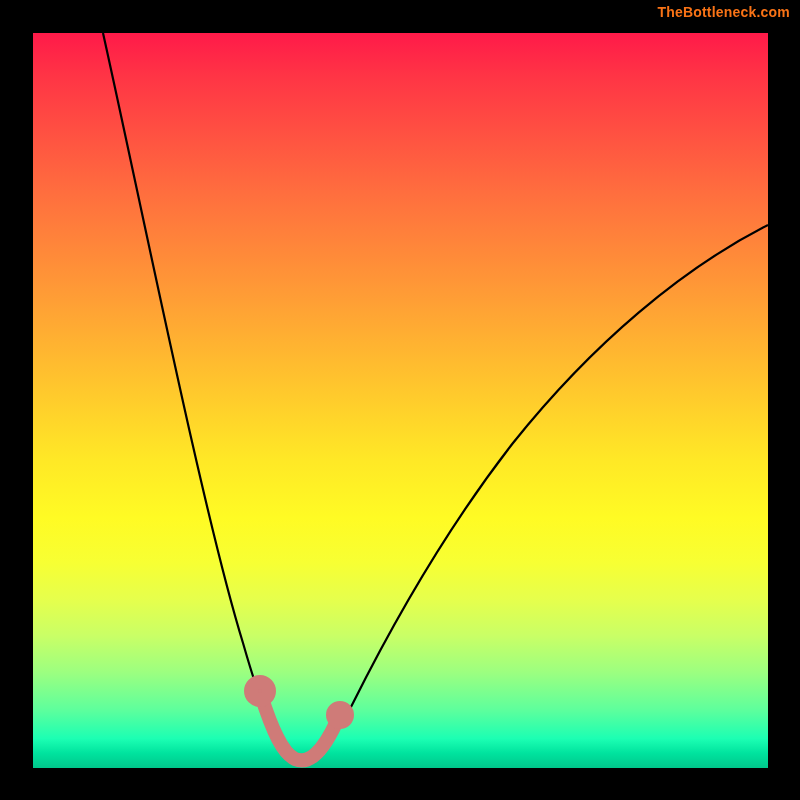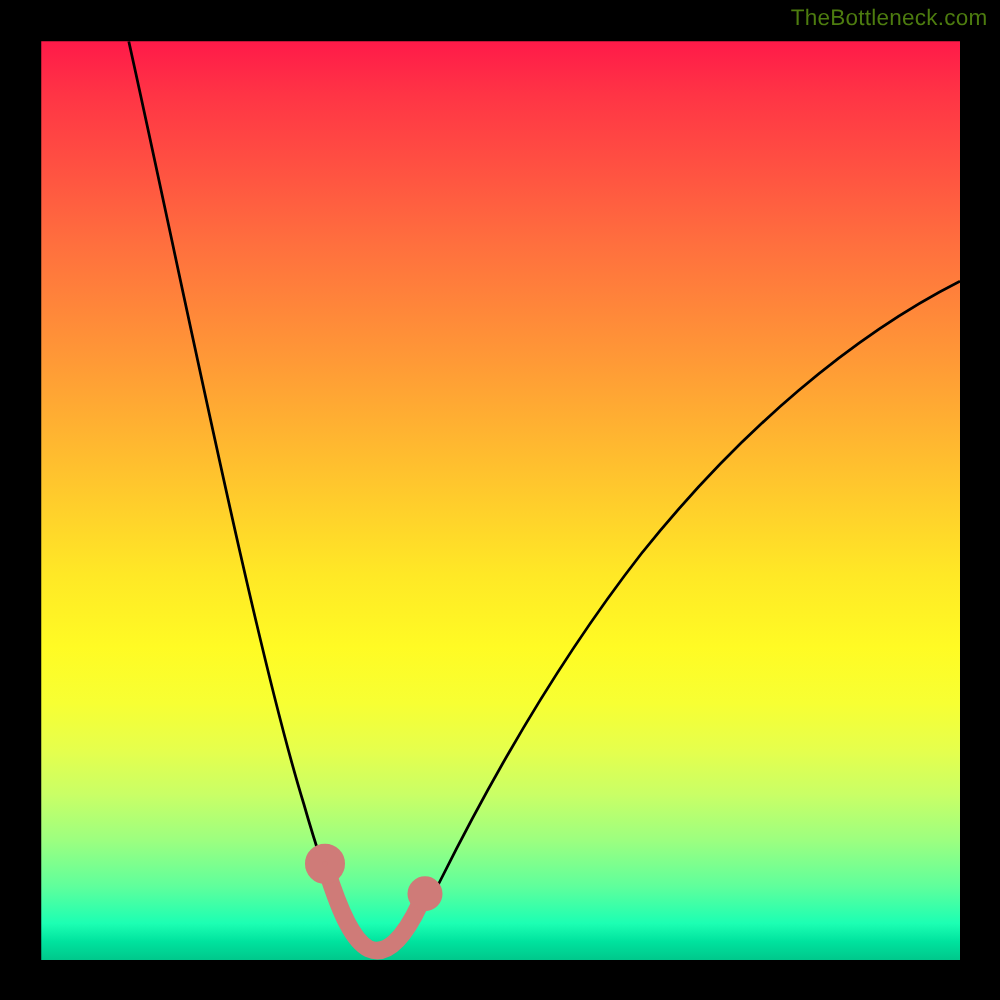--- a/index.html
+++ b/index.html
@@ -41,23 +41,23 @@
       #5fff9c 92%,
       #1cffb3 96%,
       #00e39e 98%,
       #00c78b 100%
     );
   }
   .watermark {
     position: absolute;
     top: 4px;
     right: 10px;
-    color: #4d7c0f;
-    font-size: 18px;
-    font-weight: 400;
+    color: #f97316;
+    font-size: 14px;
+    font-weight: 700;
     letter-spacing: 0.2px;
   }
   svg.curve {
     position: absolute;
     top: 0;
     left: 0;
     width: 735px;
     height: 735px;
   }
 </style>

